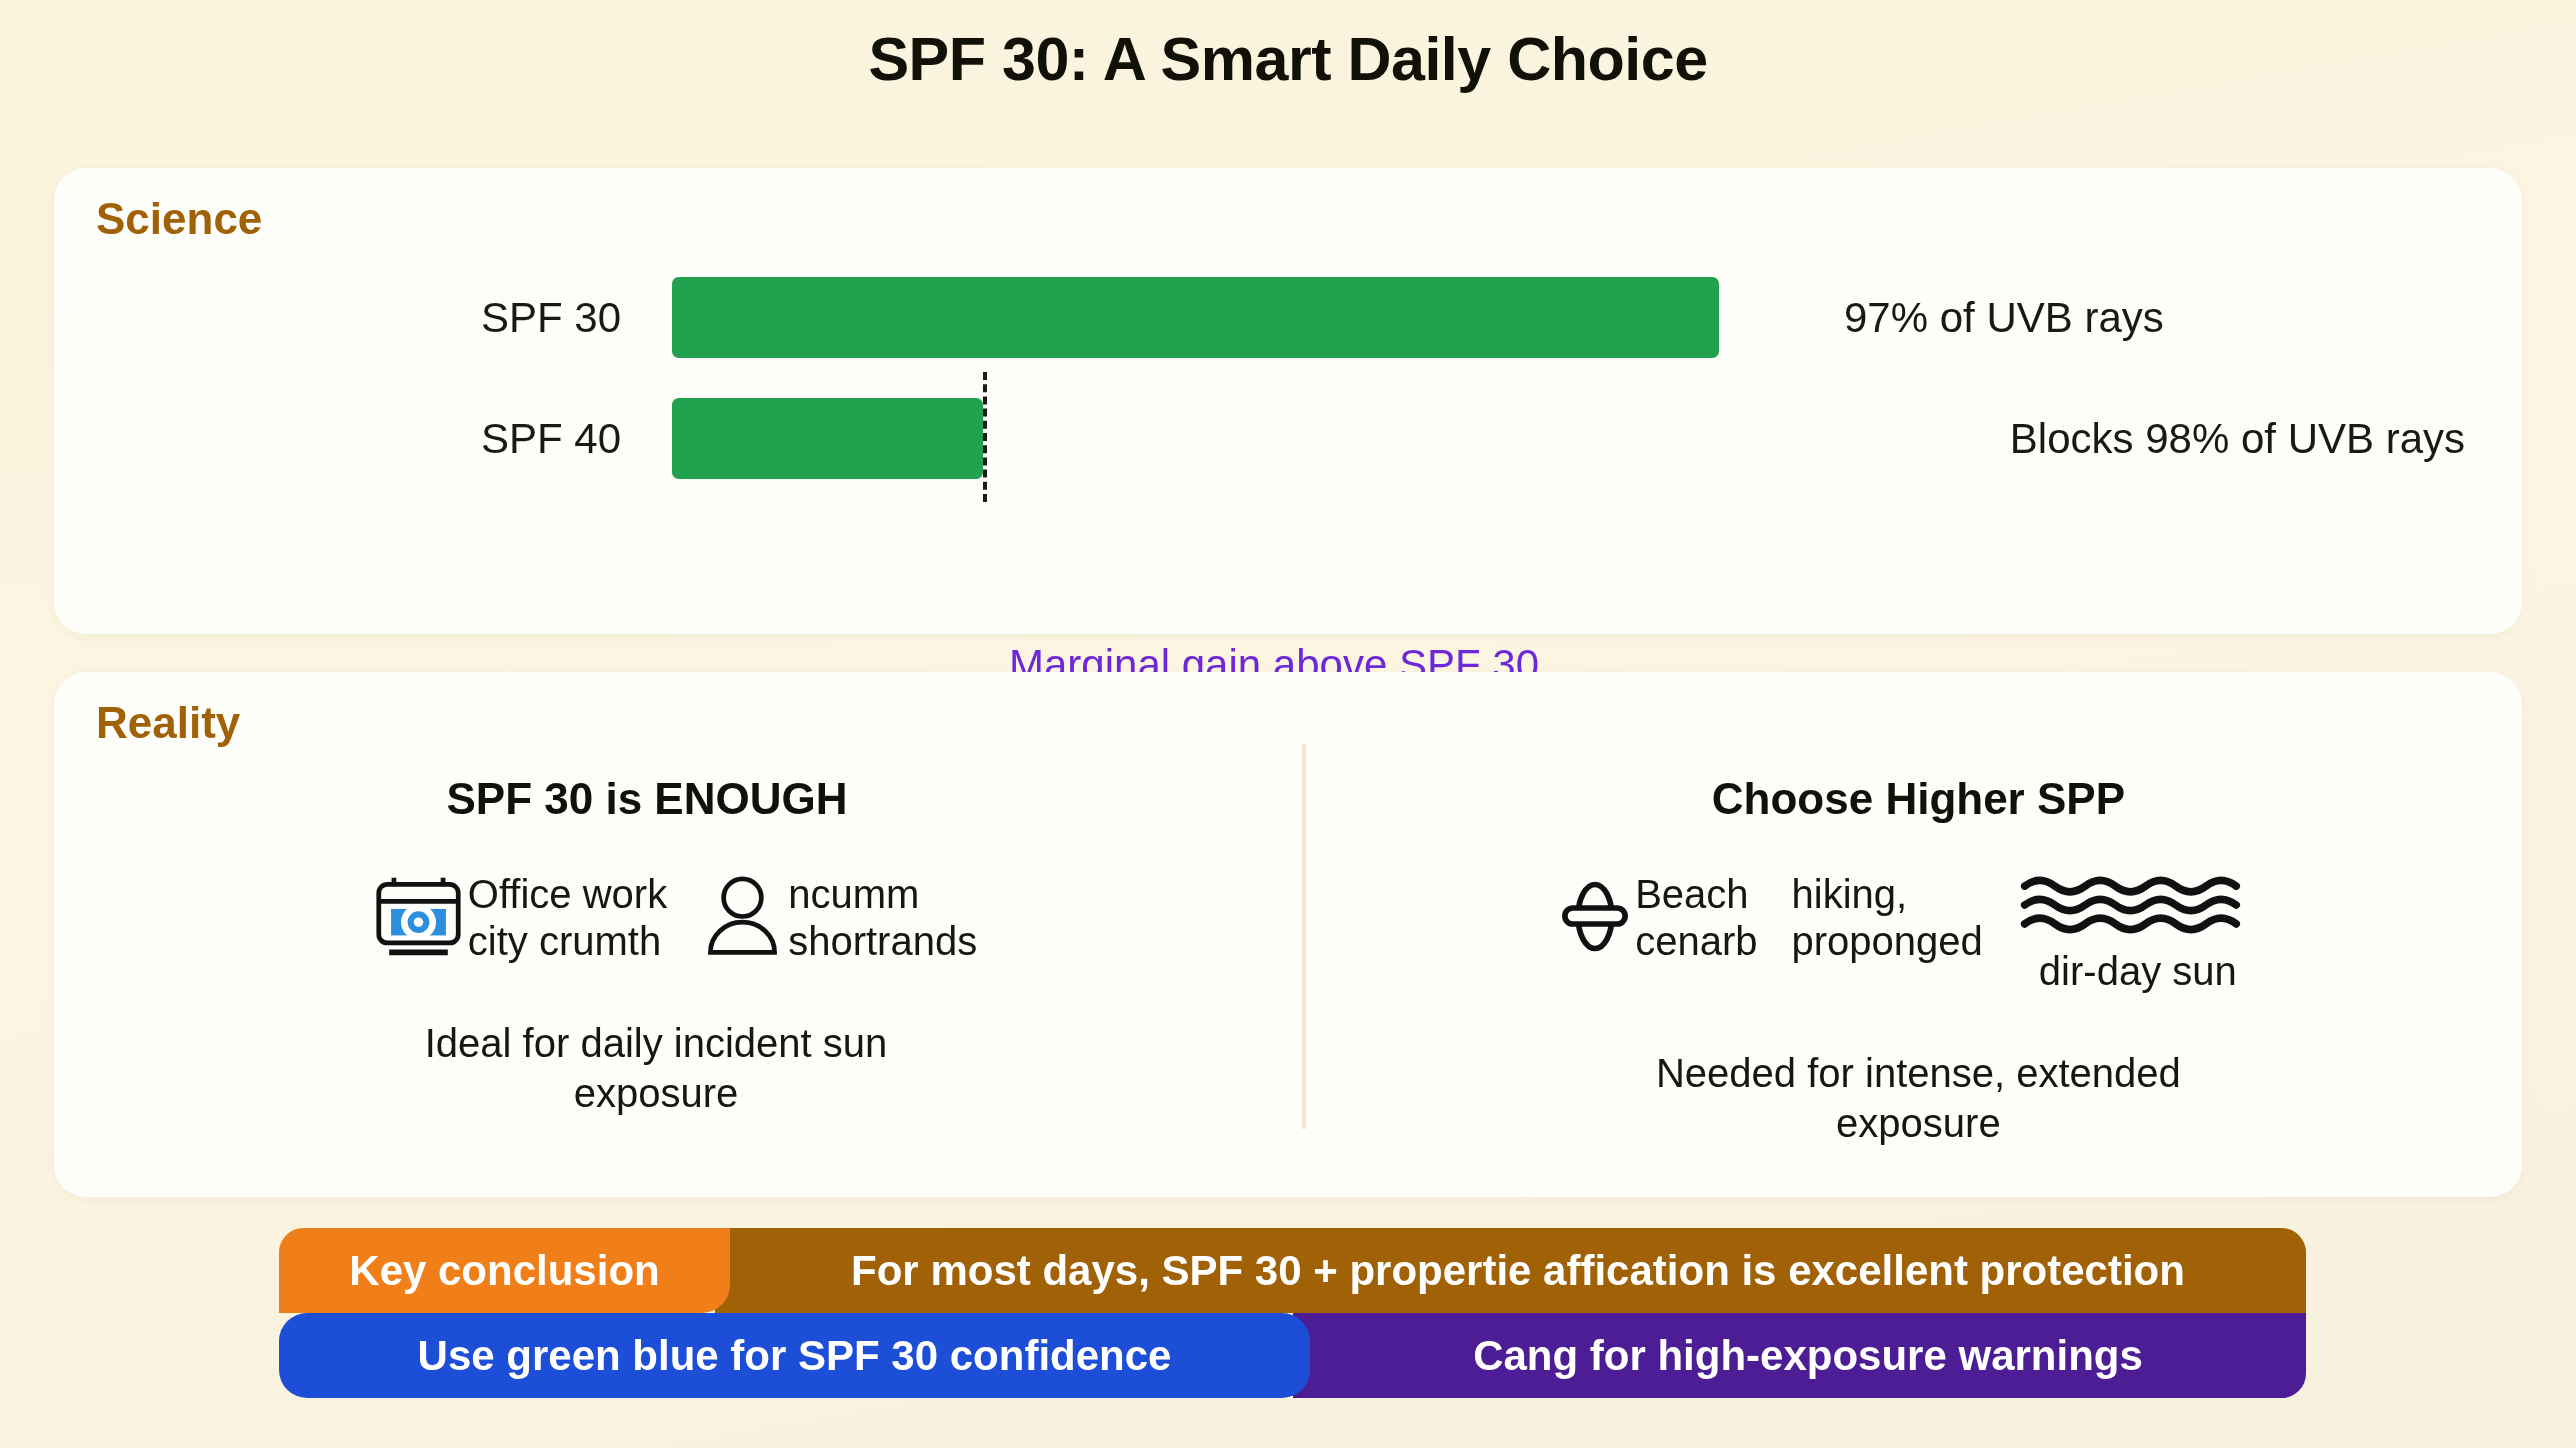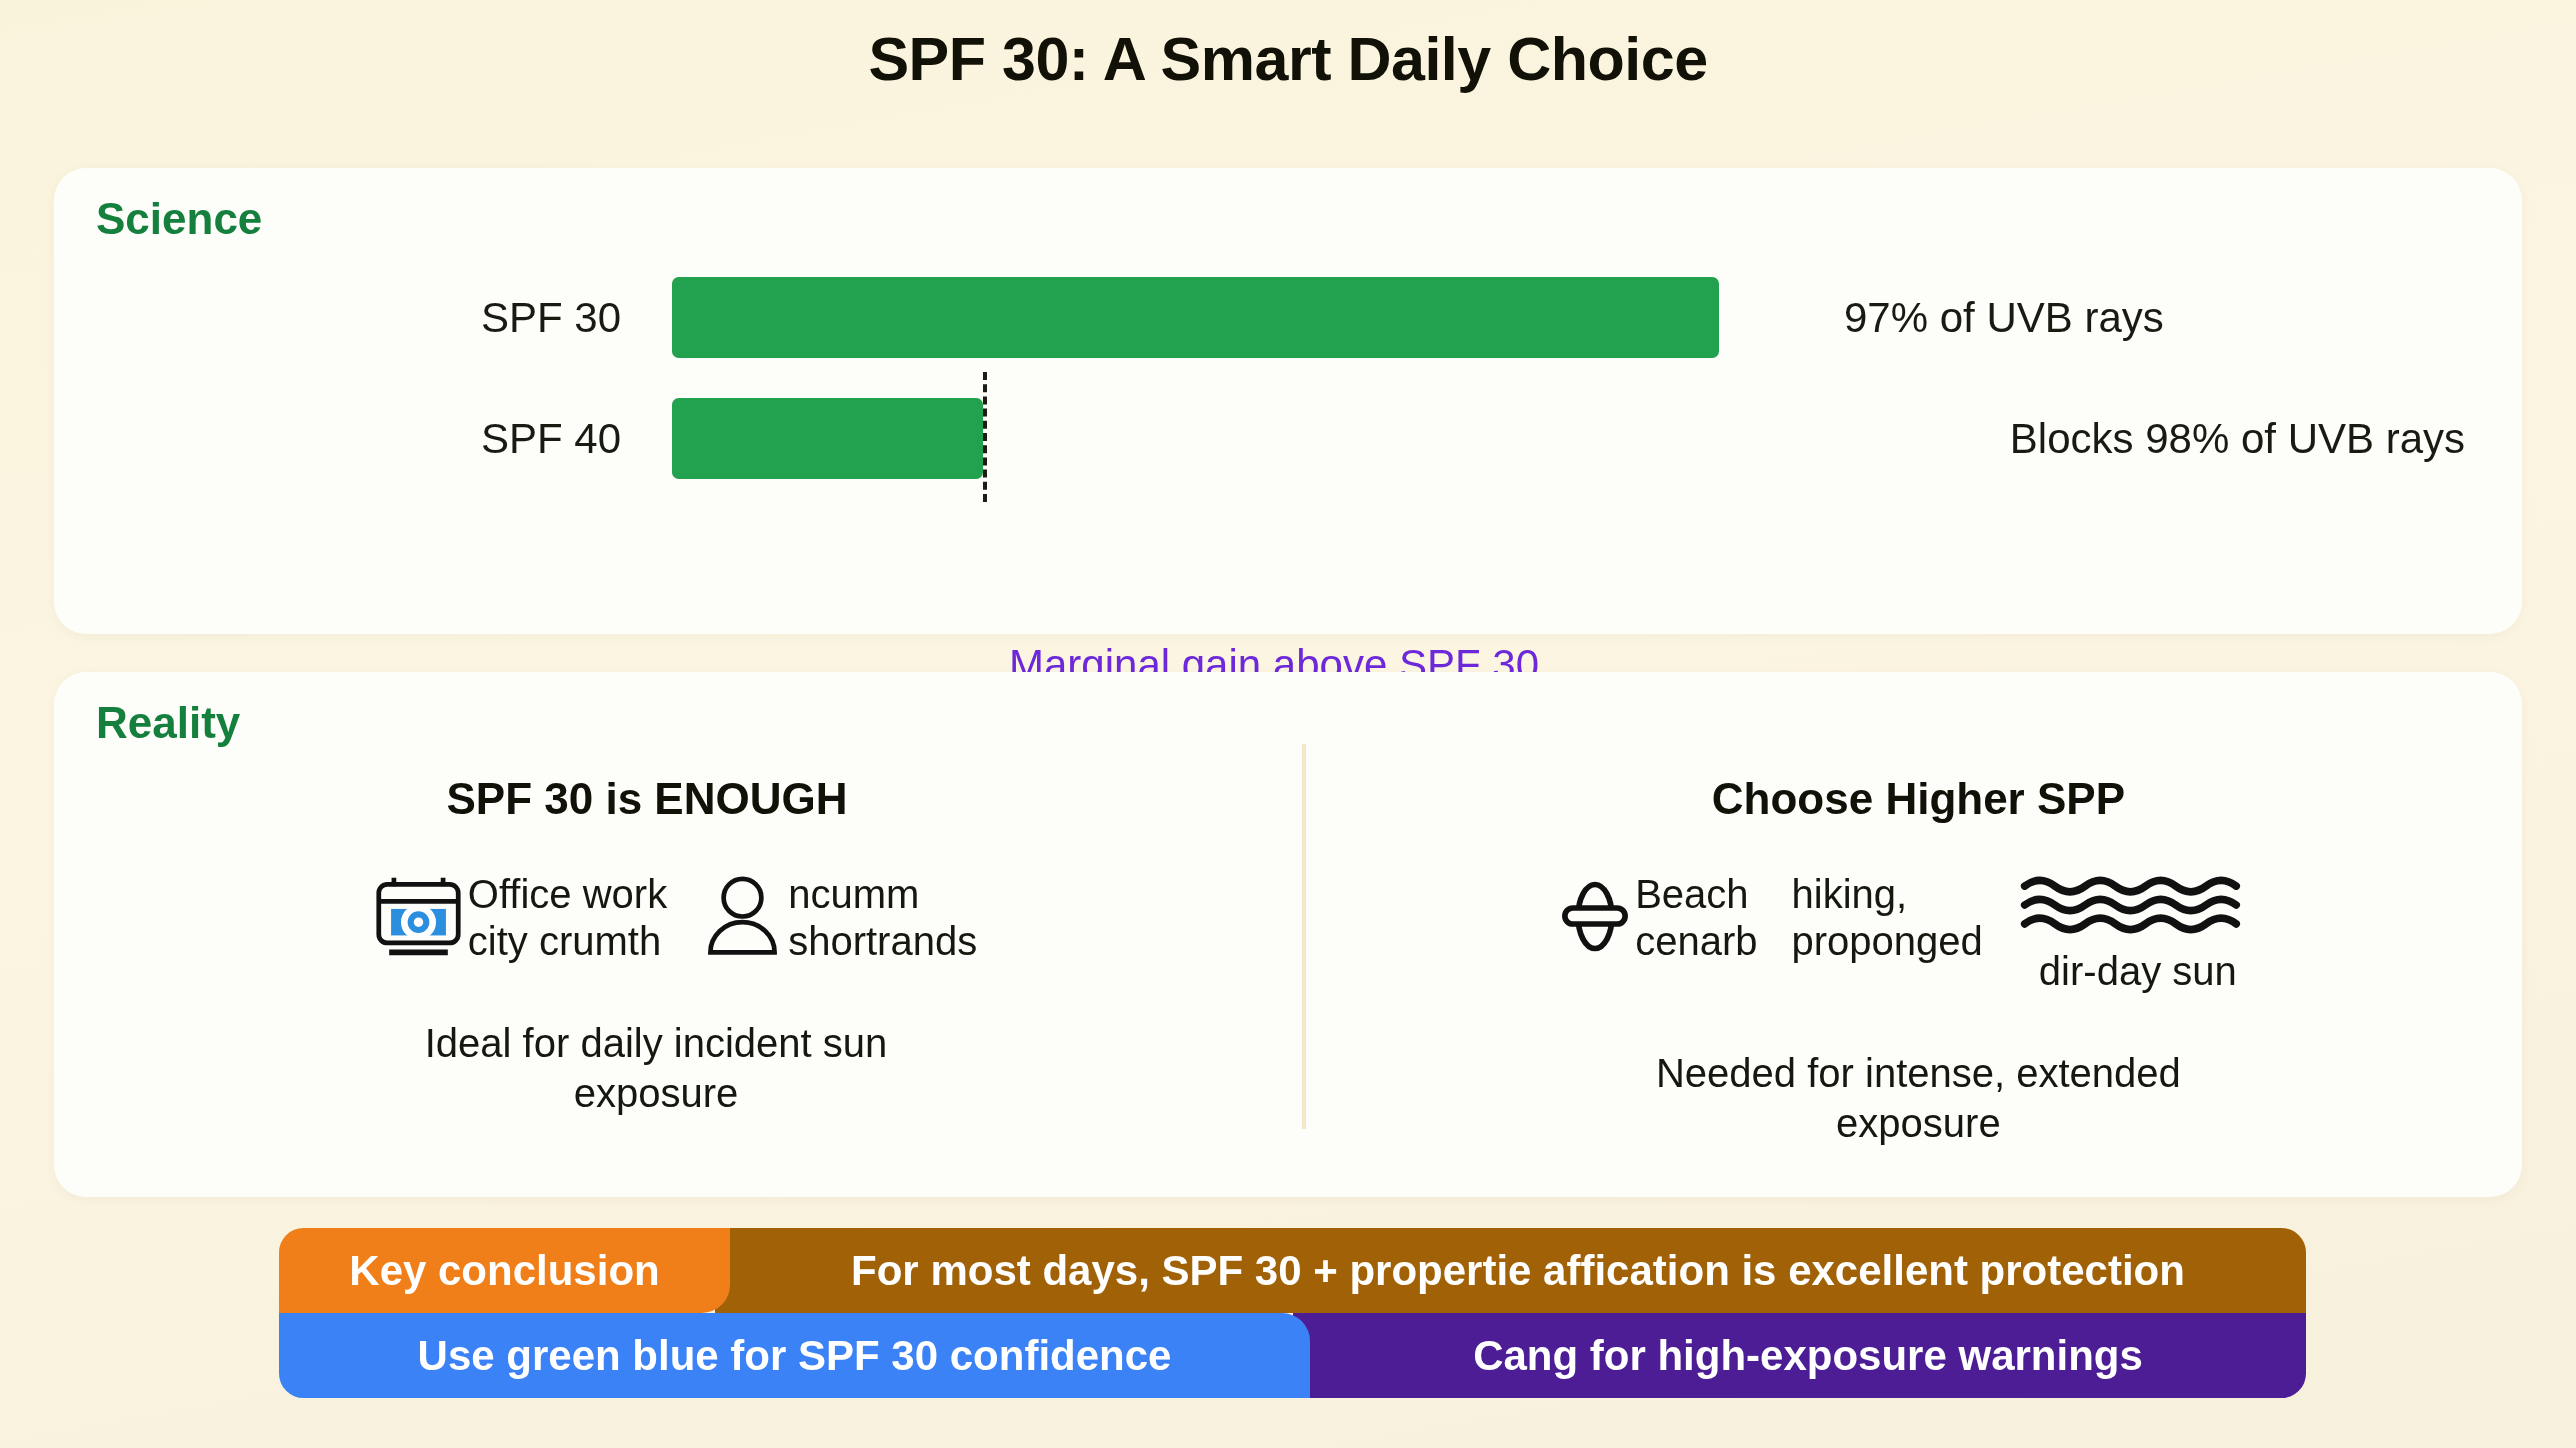--- a/index.html
+++ b/index.html
@@ -39,21 +39,21 @@
   }
   .card-science { top: 168px; height: 466px; }
   .card-reality { top: 672px; height: 525px; }
 
   .card-heading {
     position: absolute;
     left: 42px;
     top: 26.4px;
     font-size: 44px;
     font-weight: bold;
-    color: #15803d;
+    color: #a16207;
   }
 
   
   .chart {
     position: absolute;
     left: 0; top: 109px;
     width: 100%;
     height: 226px;
   }
   .bar-row {
@@ -228,25 +228,26 @@
     z-index: 2;
   }
   .seg-green {
     background: #a16207;
     flex: 1;
     border-top-right-radius: 24.5px;
     margin-left: -15px;
     padding-left: 15px;
   }
   .seg-blue {
-    background: #3b82f6;
+    background: #1d4ed8;
     width: 1031px;
     border-bottom-left-radius: 24.5px;
     border-top-right-radius: 28px;
     z-index: 2;
+    border-radius: 28px;
   }
   .seg-orange2 {
     background: #4c1d95;
     flex: 1;
     border-bottom-right-radius: 24.5px;
     margin-left: -17px;
     padding-left: 17px;
   }
 </style>
 </head>

